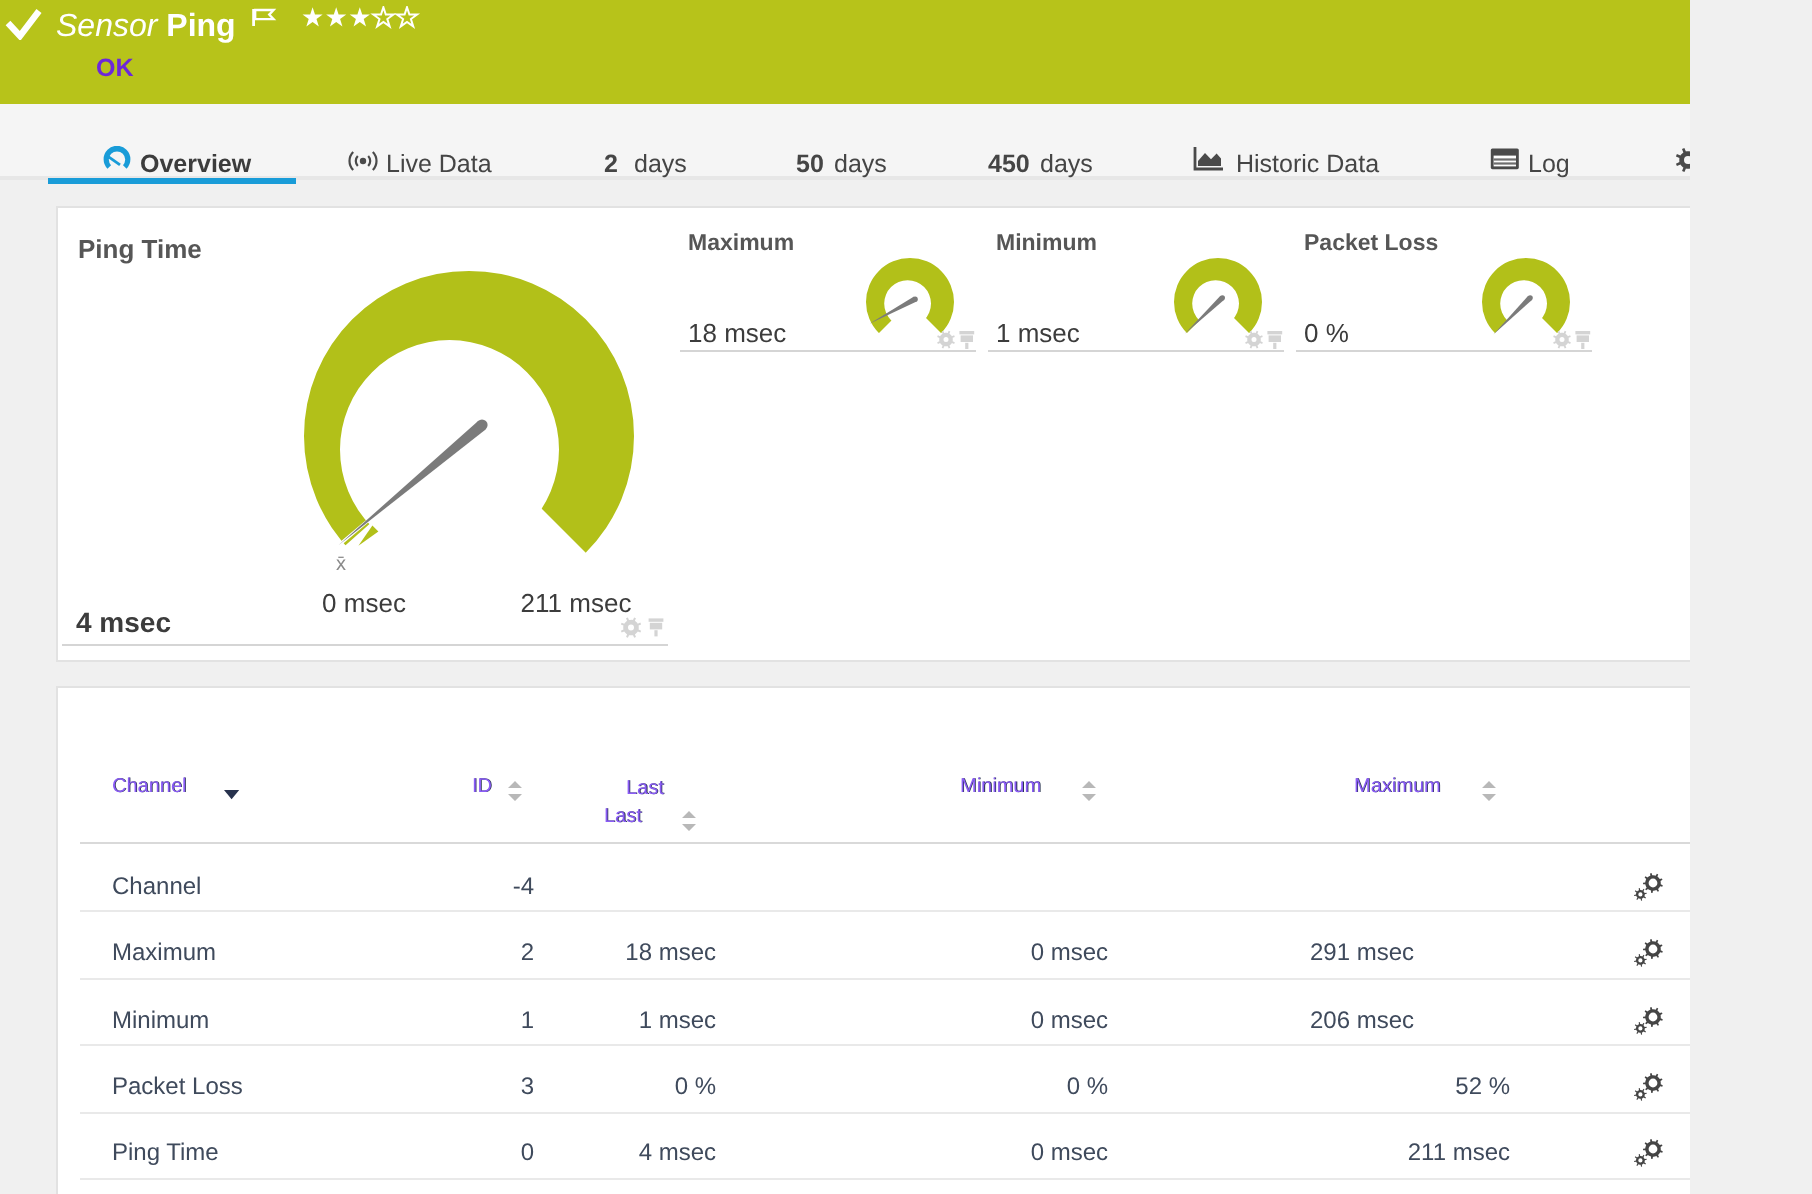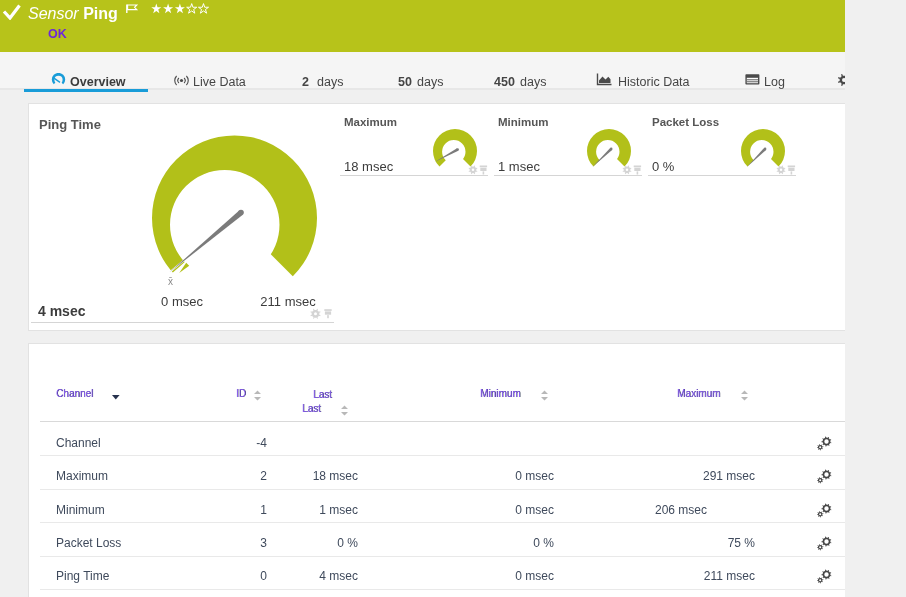--- a/index.html
+++ b/index.html
@@ -211,23 +211,23 @@
   <div class="trow abs" style="left:258px;top:469px;width:100px;text-align:right">18 msec</div>
   <div class="trow abs" style="left:258px;top:503px;width:100px;text-align:right">1 msec</div>
   <div class="trow abs" style="left:258px;top:536px;width:100px;text-align:right">0 %</div>
   <div class="trow abs" style="left:258px;top:569px;width:100px;text-align:right">4 msec</div>
 
   <div class="trow abs" style="left:454px;top:469px;width:100px;text-align:right">0 msec</div>
   <div class="trow abs" style="left:454px;top:503px;width:100px;text-align:right">0 msec</div>
   <div class="trow abs" style="left:454px;top:536px;width:100px;text-align:right">0 %</div>
   <div class="trow abs" style="left:454px;top:569px;width:100px;text-align:right">0 msec</div>
 
-  <div class="trow abs" style="left:655px;top:469px;width:100px;text-align:right">291 msec</div>
+  <div class="trow abs" style="left:655px;top:469px;width:100px;">291 msec</div>
   <div class="trow abs" style="left:655px;top:503px;width:100px;text-align:left">206 msec</div>
-  <div class="trow abs" style="left:655px;top:536px;width:100px;text-align:right">75 %</div>
+  <div class="trow abs" style="left:655px;top:536px;width:100px;text-align:right">52 %</div>
   <div class="trow abs" style="left:655px;top:569px;width:100px;text-align:right">211 msec</div>
 
   <div class="abs sep" style="left:40px;top:455px;width:851px"></div>
   <div class="abs sep" style="left:40px;top:489px;width:851px"></div>
   <div class="abs sep" style="left:40px;top:522px;width:851px"></div>
   <div class="abs sep" style="left:40px;top:556px;width:851px"></div>
   <div class="abs sep" style="left:40px;top:589px;width:851px"></div>
 
   <svg width="0" height="0" style="position:absolute">
     <defs>

